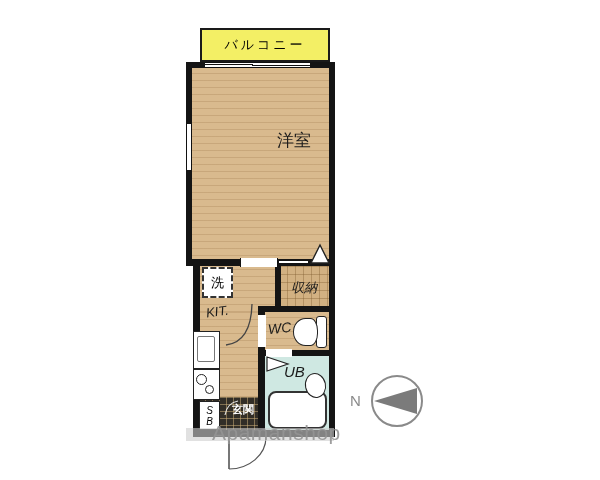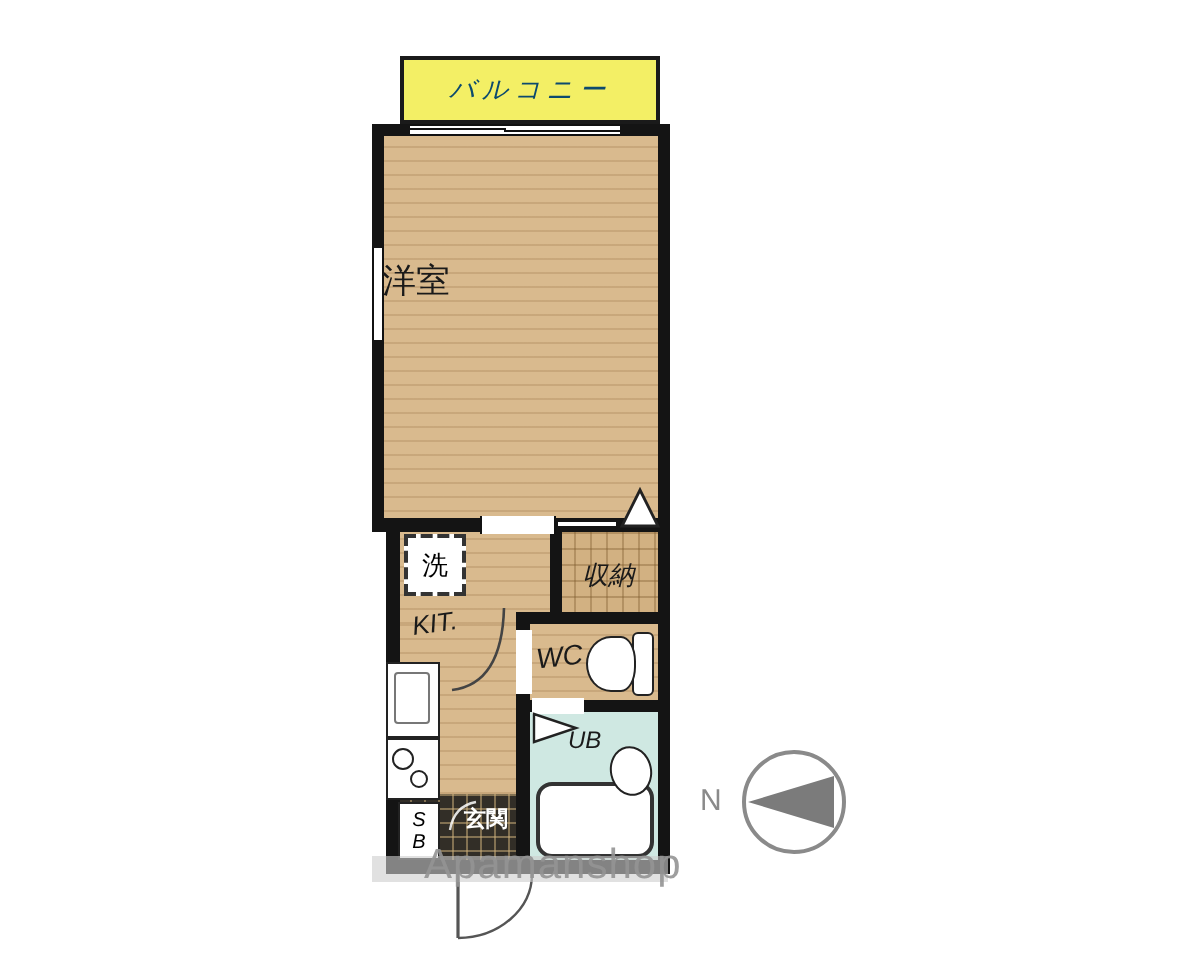--- a/index.html
+++ b/index.html
@@ -18,30 +18,30 @@
   .darktile{background-color:#322e27;
         background-image:
           repeating-linear-gradient(90deg, rgba(210,180,125,.5) 0 1px, transparent 1px 7px),
           repeating-linear-gradient(180deg, rgba(210,180,125,.5) 0 1px, transparent 1px 7px);}
 
   .wall{background:#141414;}
   .white{background:#fff;}
 
   .balcony{left:200px;top:28px;width:130px;height:34px;background:#f3ef65;
            border:2px solid #1a1a1a;display:flex;align-items:center;justify-content:center;}
-  .balcony span{font-size:13px;letter-spacing:3px;color:#0c4a6e;font-style:italic;}
+  .balcony span{font-size:13px;letter-spacing:3px;color:#000000;}
 
   .lbl{color:#1a1a1a;white-space:nowrap;}
-  .room-label{left:191px;top:130px;width:120px;text-align:left;font-size:17px;line-height:21px;}
+  .room-label{left:191px;top:130px;width:120px;text-align:right;font-size:17px;line-height:21px;}
   .washer{left:202px;top:267px;width:31px;height:31px;background:#fff;border:2px dashed #333;
           display:flex;align-items:center;justify-content:center;font-size:13px;}
   .closet-label{left:279px;top:279px;width:50px;text-align:center;font-size:13px;font-style:italic;}
   .kit-label{left:206px;top:304px;font-size:13px;font-style:italic;transform:rotate(-8deg);}
   .wc-label{left:268px;top:320px;font-size:14px;font-style:italic;transform:rotate(-6deg);}
-  .ub-label{left:284px;top:363px;font-size:12px;font-style:italic;}
+  .ub-label{left:284px;top:363px;font-size:15px;font-style:italic;}
   .genkan-label{left:232px;top:402px;font-size:11px;font-weight:bold;color:#fff;}
   .sb{left:199px;top:401px;width:21px;height:29px;background:#fff;border:1px solid #222;
       display:flex;flex-direction:column;align-items:center;justify-content:center;
       font-size:10px;line-height:11px;font-style:italic;}
   .n-label{left:350px;top:392px;font-size:15px;color:#8a8a8a;}
 
   .fixture{background:#fff;border:1px solid #222;}
   .watermark-band{left:186px;top:428px;width:148px;height:13px;background:rgba(205,205,205,.6);}
   .watermark{left:212px;top:421px;font-size:21px;color:rgba(148,148,148,.9);letter-spacing:.5px;}
   svg.overlay{position:absolute;left:0;top:0;pointer-events:none;}

